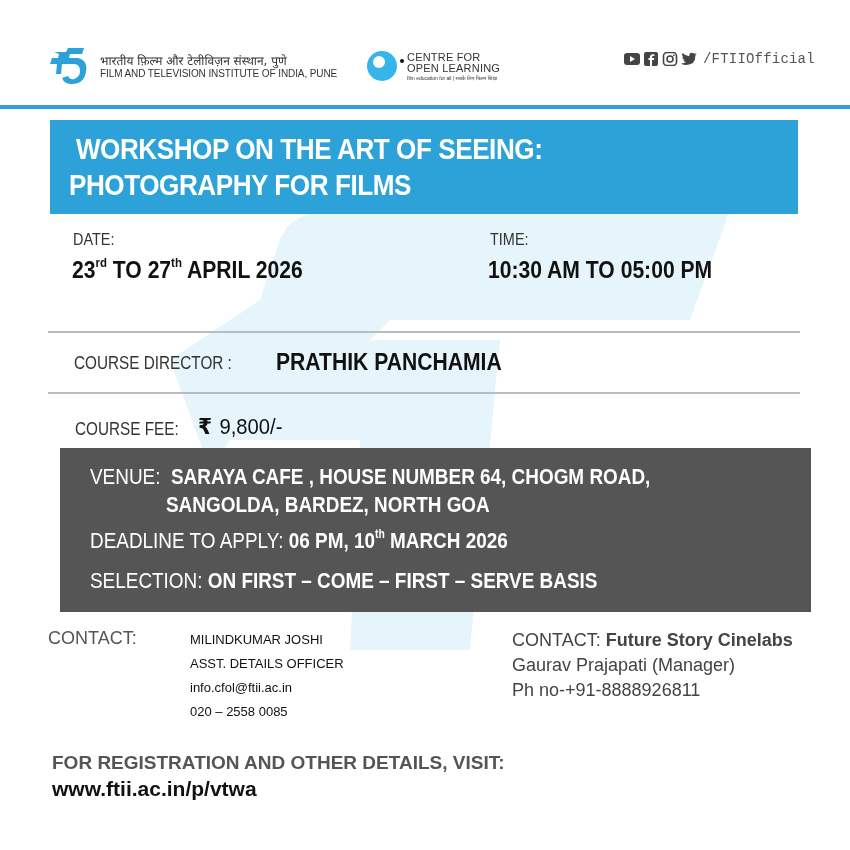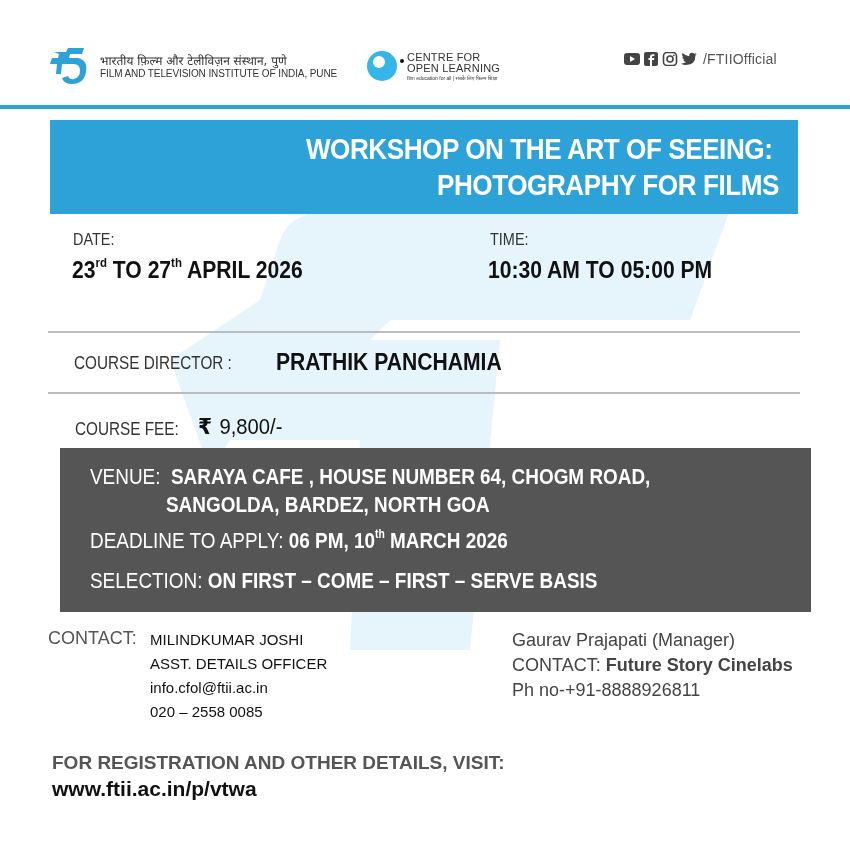--- a/index.html
+++ b/index.html
@@ -69,20 +69,21 @@
       font-size: 5px;
       color: #333;
       white-space: nowrap;
     }
     .social {
       position: absolute;
       left: 624px; top: 51px;
       display: flex;
       align-items: center;
       gap: 3px;
+      font-family: Liberation Mono, monospace;
     }
     .social .ic {
       width: 16px; height: 14px;
       display: inline-block;
     }
     .social-handle {
       font-size: 14px;
       color: #555;
       margin-left: 3px;
       letter-spacing: 0.2px;
@@ -95,21 +96,21 @@
       z-index: 2;
     }
     .title-box {
       position: absolute;
       left: 50px; top: 120px;
       width: 748px; height: 94px;
       background: #2ca2d8;
       z-index: 2;
       display: flex;
       flex-direction: column;
-      align-items: flex-end;
+      align-items: flex-start;
       justify-content: center;
     }
     .title-line {
       color: #ffffff;
       font-weight: bold;
       font-size: 29px;
       line-height: 36px;
       letter-spacing: -0.5px;
       transform: scaleX(0.9);
       white-space: nowrap;
@@ -189,24 +190,25 @@
       top: -1px;
     }
     .contact-label {
       position: absolute;
       font-size: 18px;
       color: #555;
       white-space: nowrap;
     }
     .contact-lines {
       position: absolute;
-      font-size: 15px;
+      font-size: 13px;
       color: #111;
       line-height: 24px;
       white-space: nowrap;
+      margin-left: 40px;
     }
     .contact2 {
       position: absolute;
       left: 512px; top: 628px;
       font-size: 18px;
       line-height: 25px;
       color: #444;
       white-space: nowrap;
     }
     .contact2 .org {
@@ -312,20 +314,20 @@
 <div class="content">
   <div class="contact-label" style="left:48px; top:628px;">CONTACT:</div>
   <div class="contact-lines" style="left:150px; top:628px;">
     <div>MILINDKUMAR JOSHI</div>
     <div>ASST. DETAILS OFFICER</div>
     <div>info.cfol@ftii.ac.in</div>
     <div>020 – 2558 0085</div>
   </div>
 
   <div class="contact2">
+    <div><span style="white-space:pre">CONTACT: </span><span class="org">Future Story Cinelabs</span></div>
     <div>Gaurav Prajapati (Manager)</div>
-    <div><span style="white-space:pre">CONTACT: </span><span class="org">Future Story Cinelabs</span></div>
     <div>Ph no-+91-8888926811</div>
   </div>
 
   <div class="reg-label">FOR REGISTRATION AND OTHER DETAILS, VISIT:</div>
   <div class="reg-url">www.ftii.ac.in/p/vtwa</div>
 </div>
 
 </body></html>

